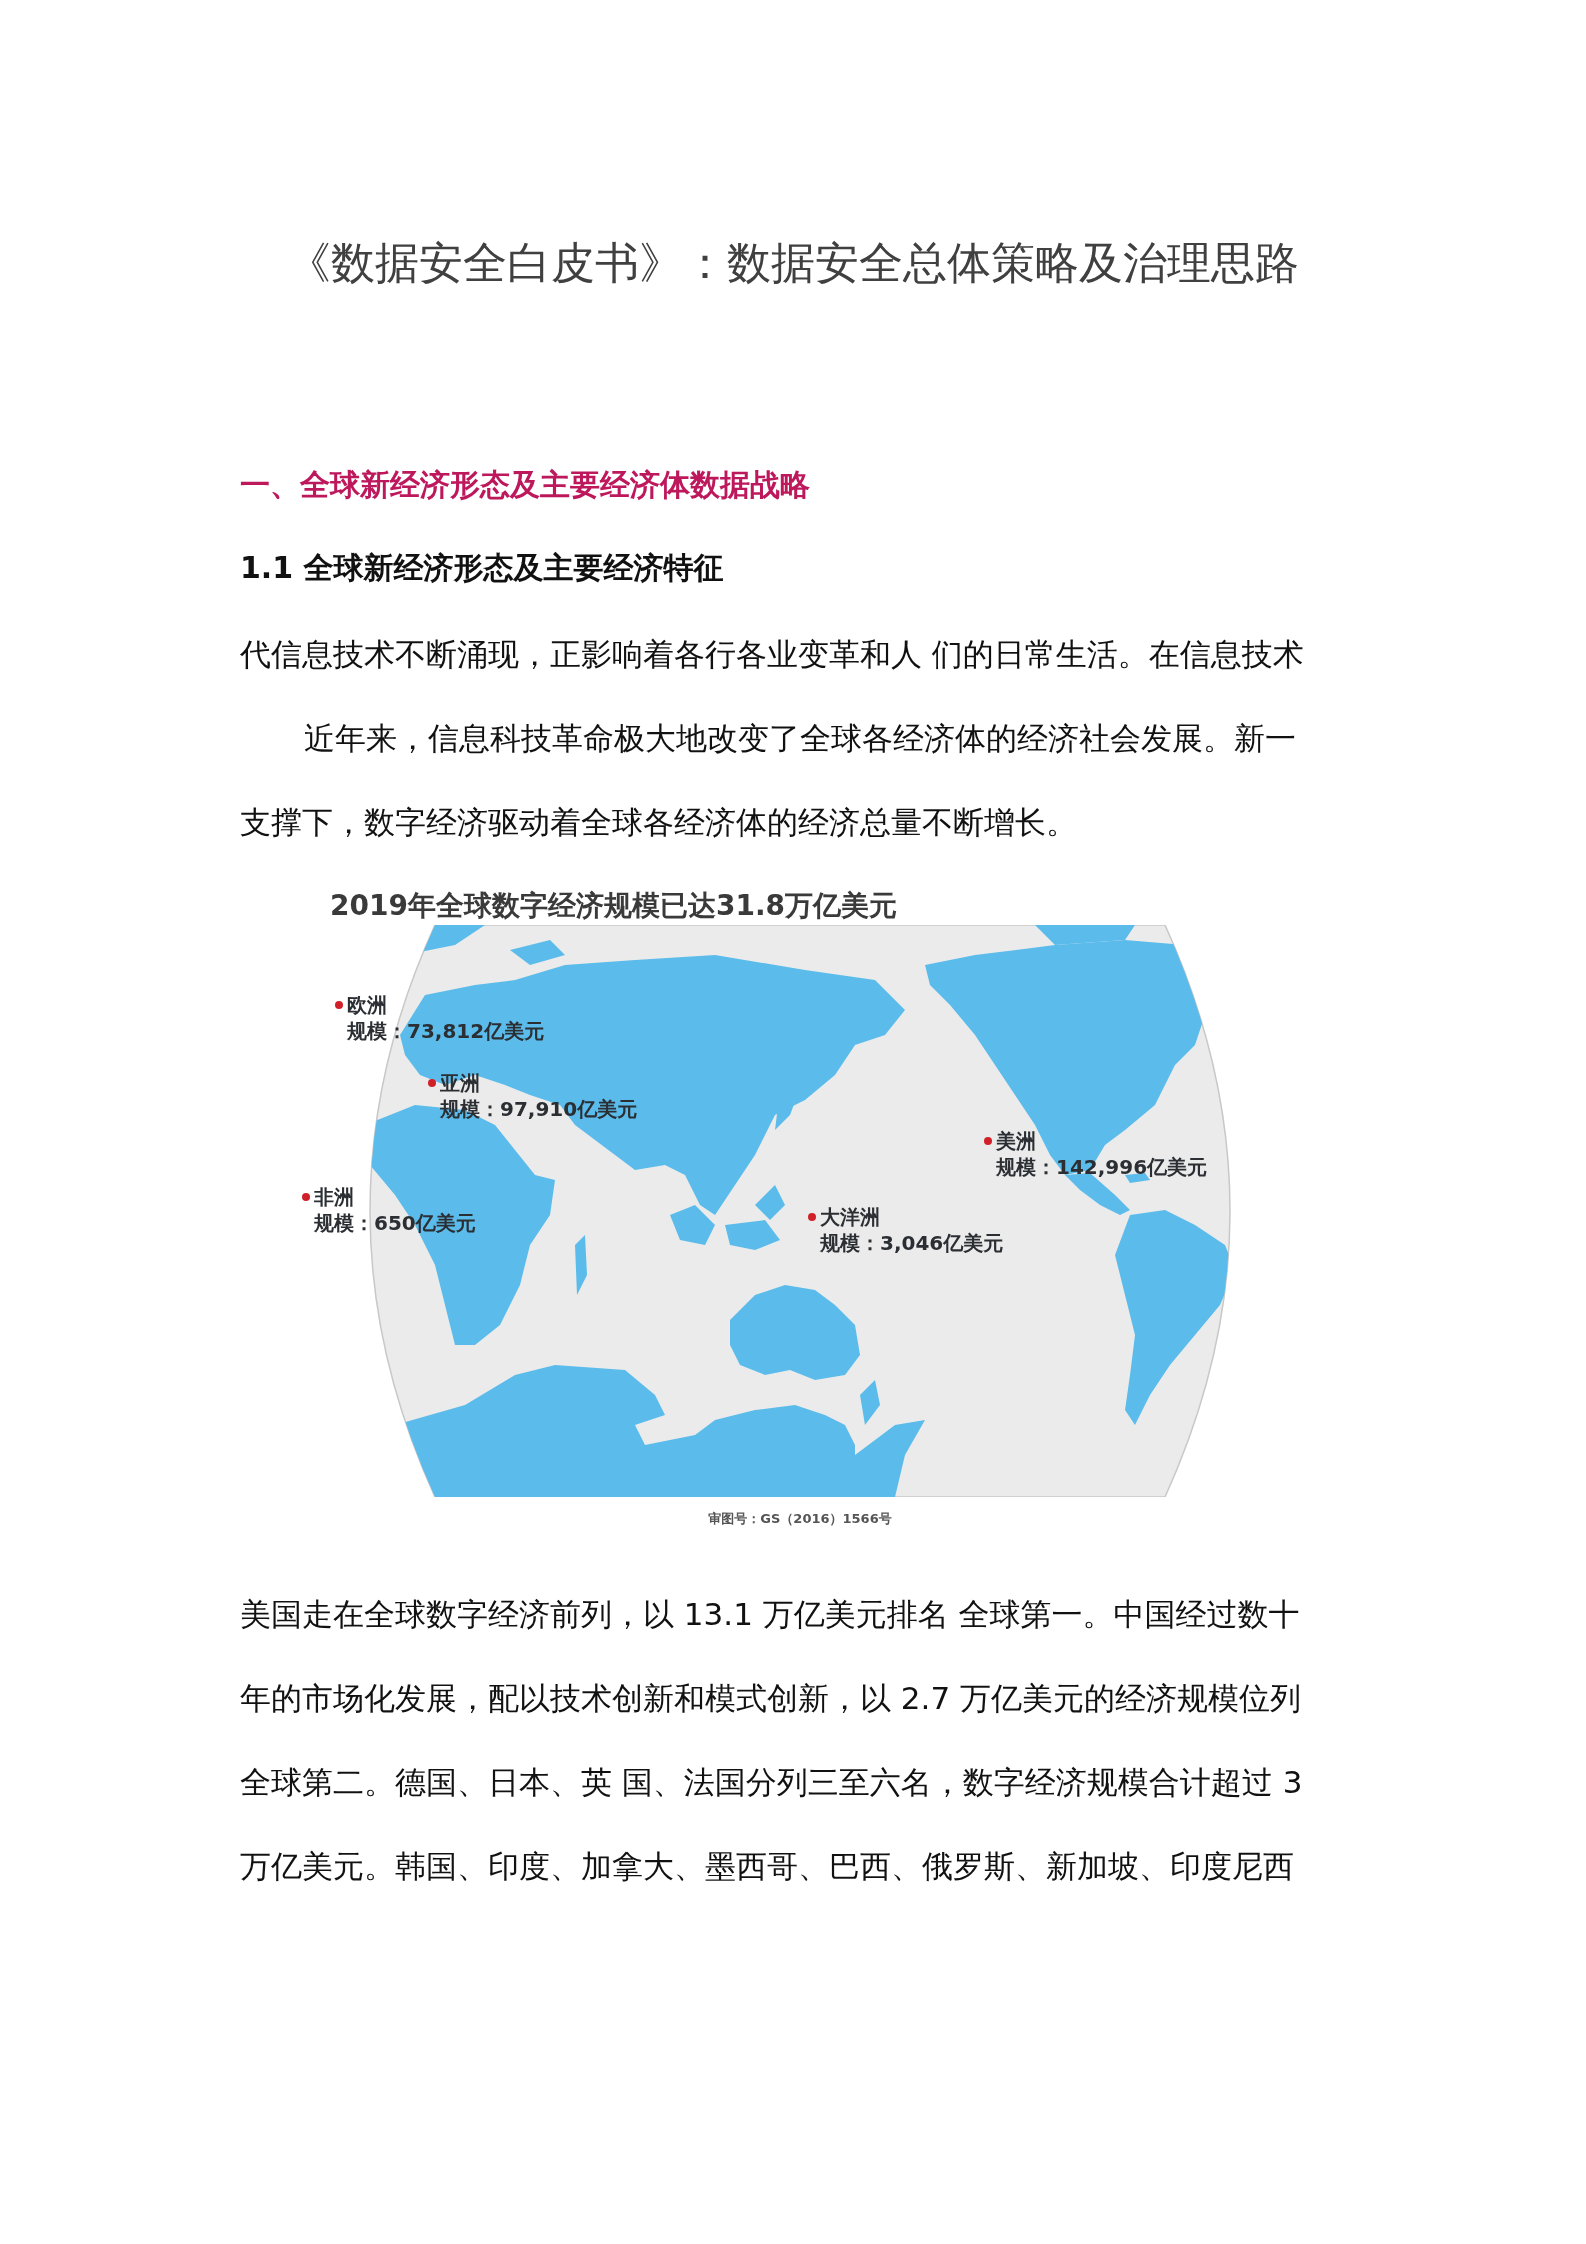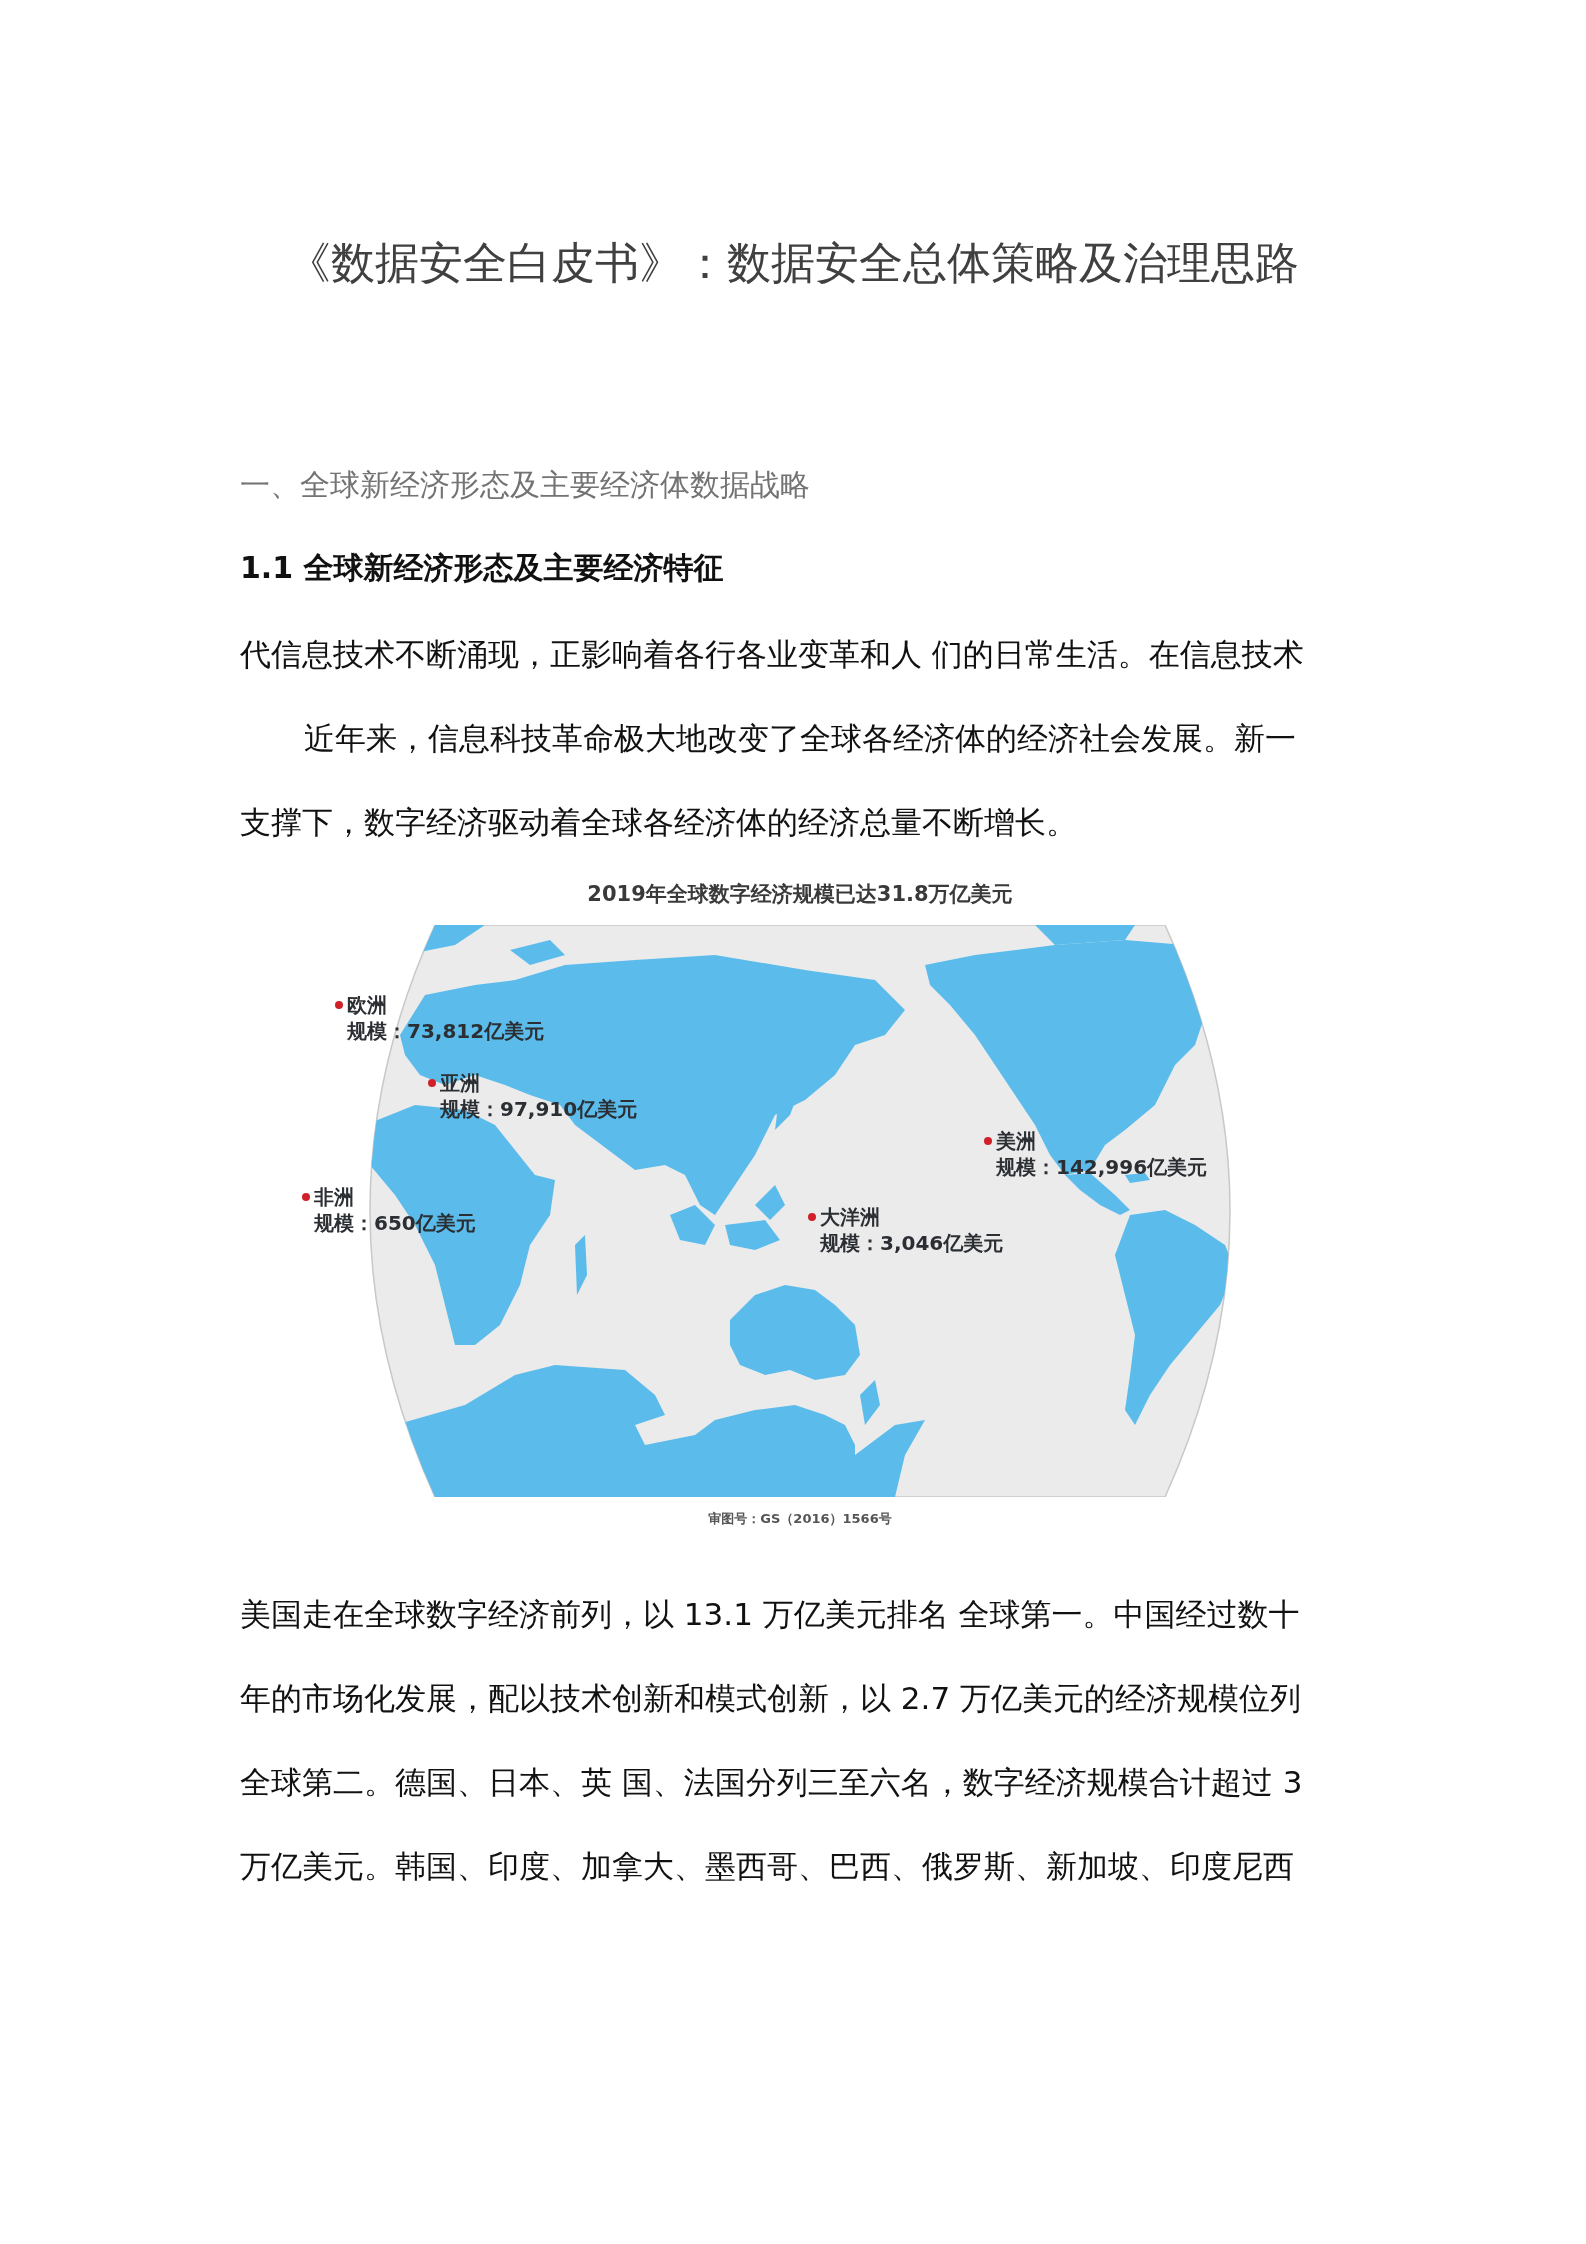--- a/index.html
+++ b/index.html
@@ -1,30 +1,30 @@
 <!DOCTYPE html>
 <html><head>
 <meta charset="utf-8">
 <style>
   html, body { margin: 0; padding: 0; background: #ffffff; }
   body { width: 1586px; height: 2244px; position: relative; overflow: hidden;
          font-family: "DejaVu Sans", "Liberation Sans", sans-serif; color: #111; }
   .doc-title { position: absolute; left: 0; width: 1586px; top: 205px; text-align: center;
                font-size: 44px; letter-spacing: 0px; color: #404040; font-weight: normal; }
-  .h1 { position: absolute; left: 240px; top: 465px; font-size: 30px; font-weight: normal; color: #737373; text-align: center; }
+  .h1 { position: absolute; left: 240px; top: 465px; font-size: 30px; font-weight: bold; color: #be185d; text-align: center; }
   .h2 { position: absolute; left: 240px; top: 548px; font-size: 30px; font-weight: bold; color: #111; }
   .para { position: absolute; left: 240px; width: 1110px; font-size: 31px; line-height: 84px; color: #111; }
   .para .line { display: block; white-space: nowrap; height: 84px; }
   .para .indent { padding-left: 64px; }
   .p1 { top: 612px; }
   .p2 { top: 1572px; }
 
   .figure { position: absolute; left: 330px; top: 880px; width: 940px; height: 680px; }
-  .fig-title { position: absolute; left: 0; width: 940px; top: 0; text-align: center;
-               font-size: 21px; font-weight: bold; color: #3a3a3a; }
+  .fig-title { position: absolute; left: 0; width: 940px; top: 7px; 
+               font-size: 28px; font-weight: bold; color: #3a3a3a; }
   .map { position: absolute; left: 5px; top: 45px; width: 930px; height: 572px; overflow: hidden; }
   .map svg { display: block; }
   .label { position: absolute; font-size: 20px; font-weight: bold; color: #2b2f33; line-height: 26px; white-space: nowrap; }
   .label .dot { display: inline-block; width: 8px; height: 8px; border-radius: 50%; background: #d0202a; margin-right: 4px; vertical-align: middle; position: relative; top: -2px; }
   .label .scale { display: block; padding-left: 12px; }
   .fig-caption { position: absolute; left: 0; width: 940px; top: 630px; text-align: center;
                  font-size: 13px; font-weight: bold; color: #555; line-height: 17px; }
 </style>
 </head>
 <body>

